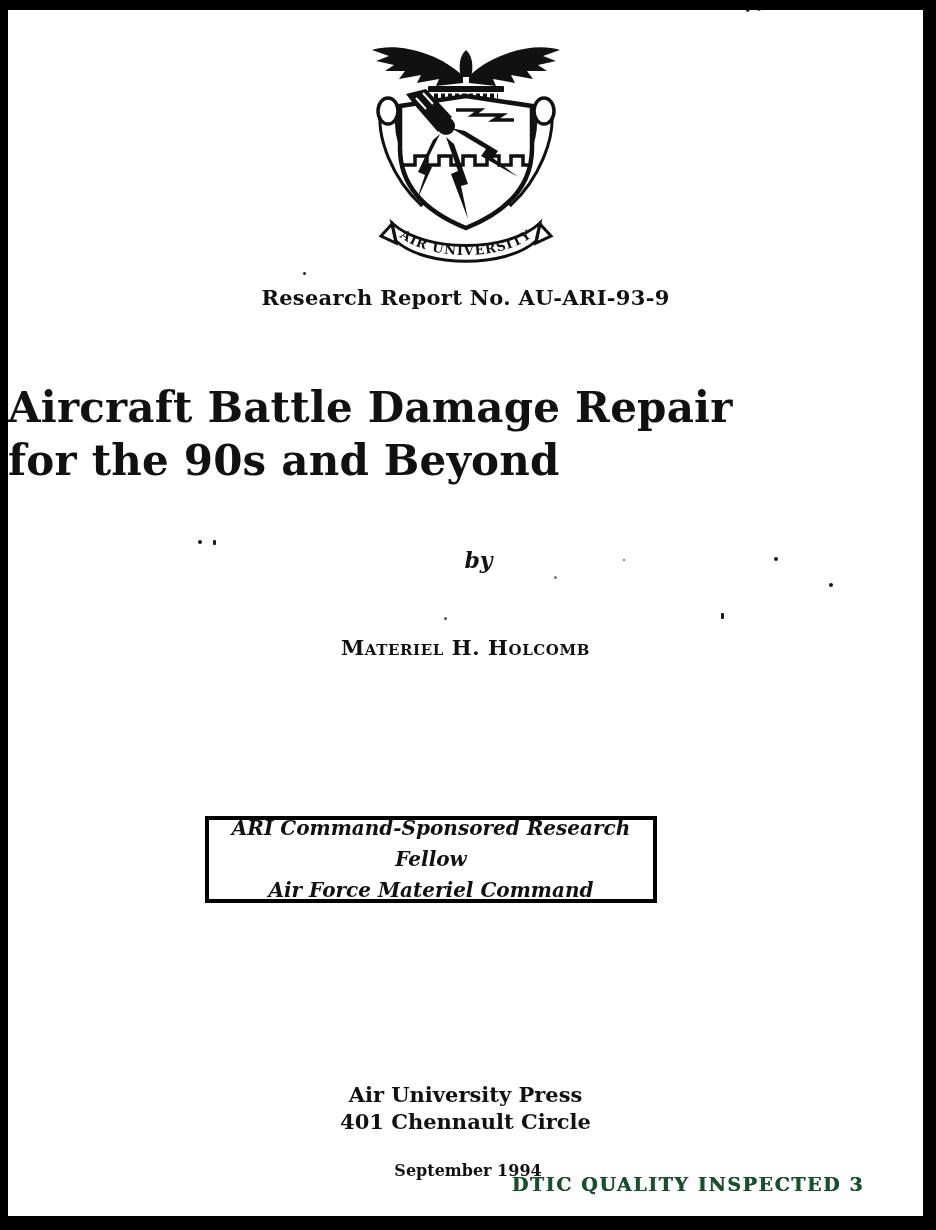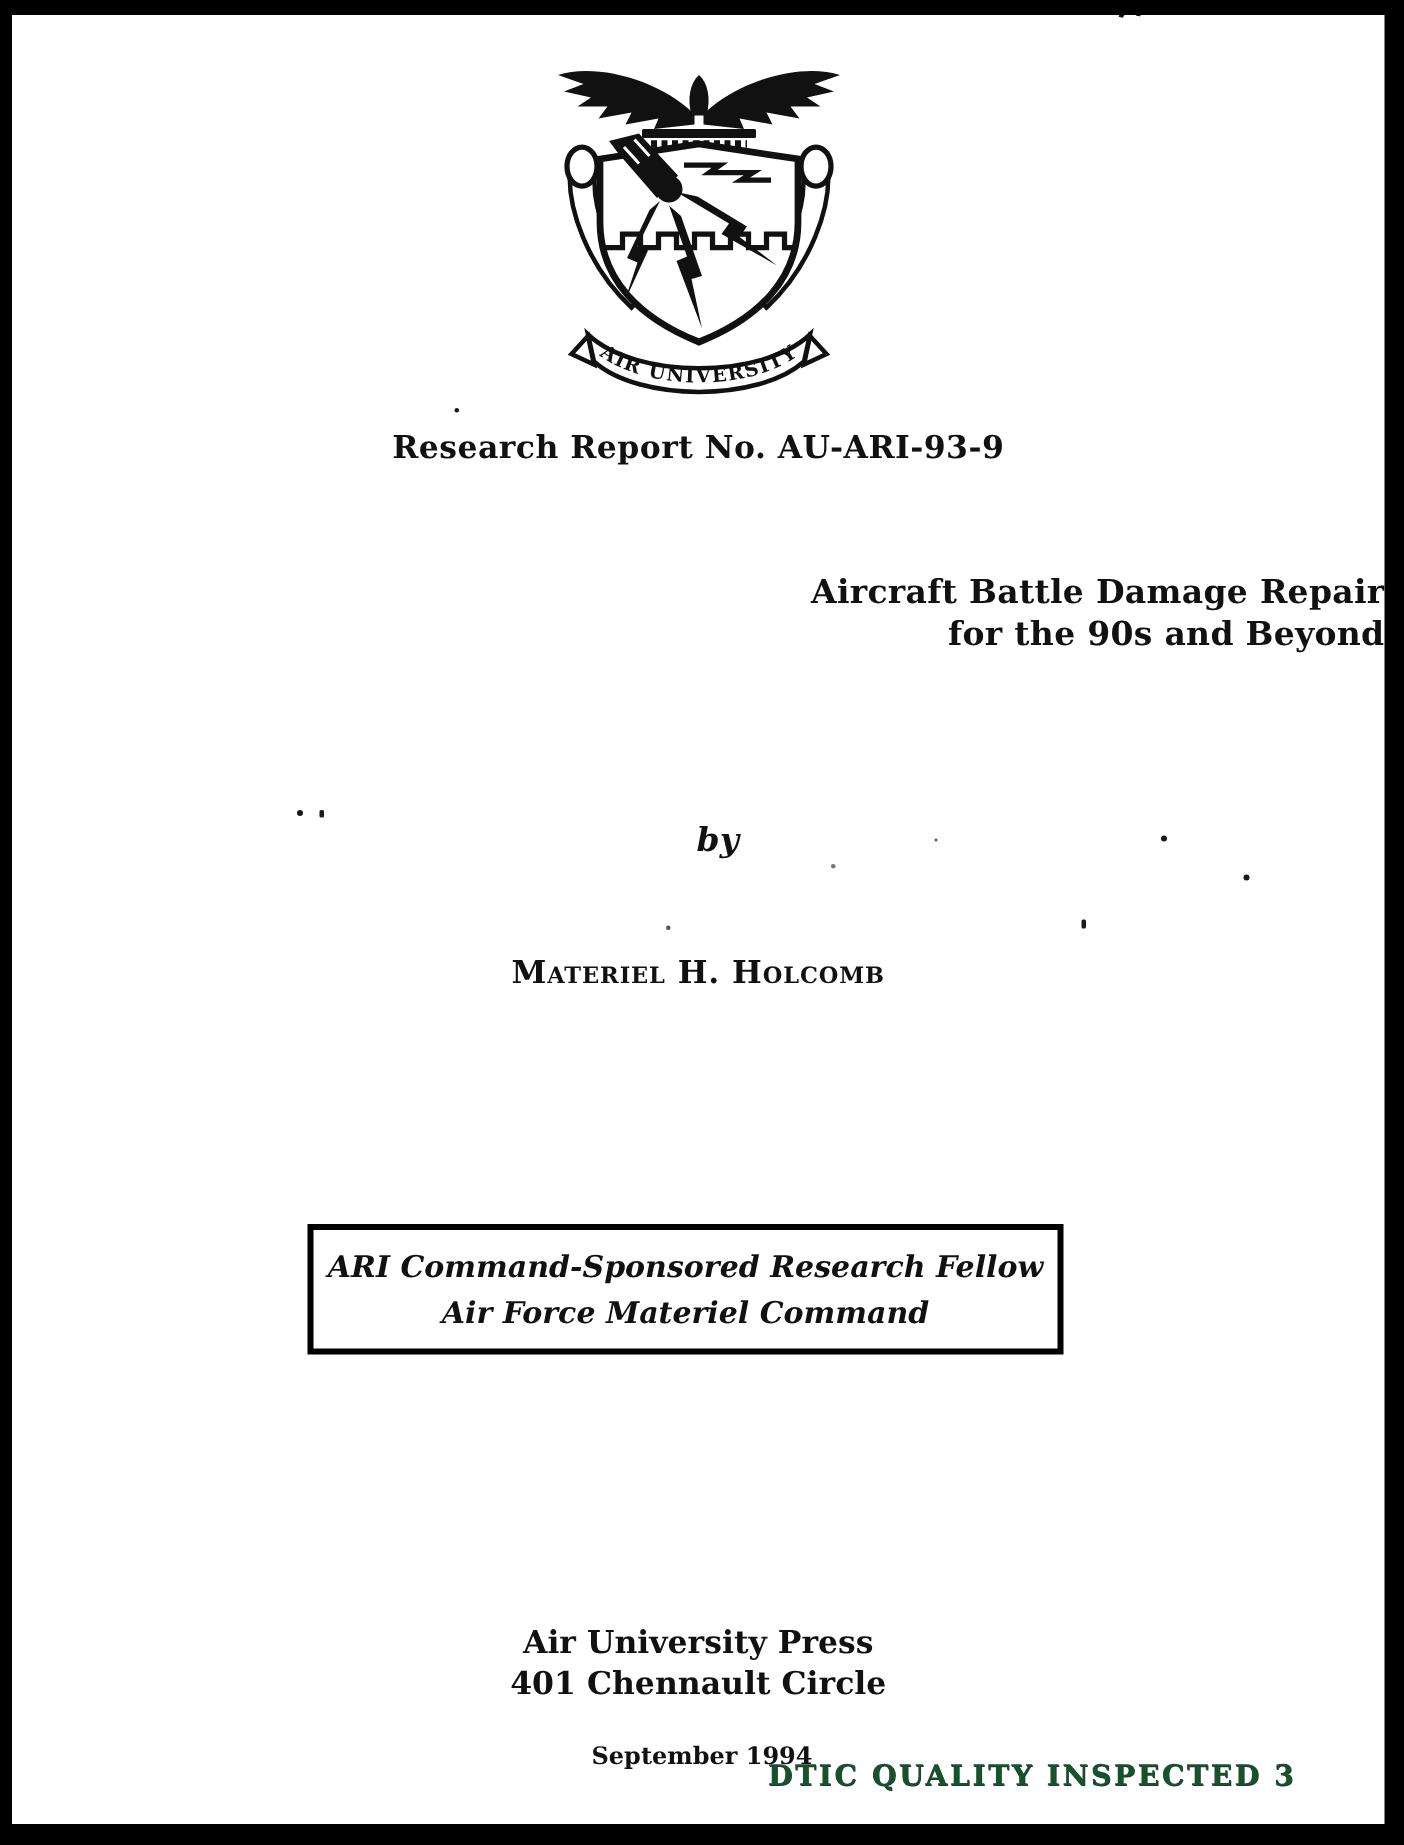--- a/index.html
+++ b/index.html
@@ -26,22 +26,22 @@
   .report-no {
     position: absolute;
     top: 275px; left: 0; width: 100%;
     text-align: center;
     font-size: 21px; font-weight: bold;
     letter-spacing: 0.3px;
   }
   .title-block {
     position: absolute;
     top: 372px; left: 0; width: 100%;
-    text-align: right;
-    font-size: 22px; font-weight: bold;
+    text-align: left;
+    font-size: 42px; font-weight: bold;
     line-height: 1.26;
     letter-spacing: 0.2px;
   }
   .byline {
     position: absolute;
     top: 537px; left: 0; width: 100%;
     text-align: center;
     font-size: 22px; font-style: italic; font-weight: bold; padding-left: 26px;
   }
   .author-name {
@@ -54,21 +54,21 @@
   }
   .author-rank {
     position: absolute;
     top: 652px; left: 0; width: 100%;
     text-align: center;
     font-size: 23px; font-weight: bold;
   }
   .sponsor-box {
     position: absolute;
     left: 197px; top: 806px;
-    width: 504px; height: 87px;
+    width: 452px; height: 87px;
     border: 4px solid #000;
     display: flex; flex-direction: column;
     justify-content: center; align-items: center;
     font-size: 20px; font-weight: bold; font-style: italic;
     line-height: 1.55;
     text-align: center;
   }
   .publisher {
     position: absolute;
     top: 1072px; left: 0; width: 100%;

